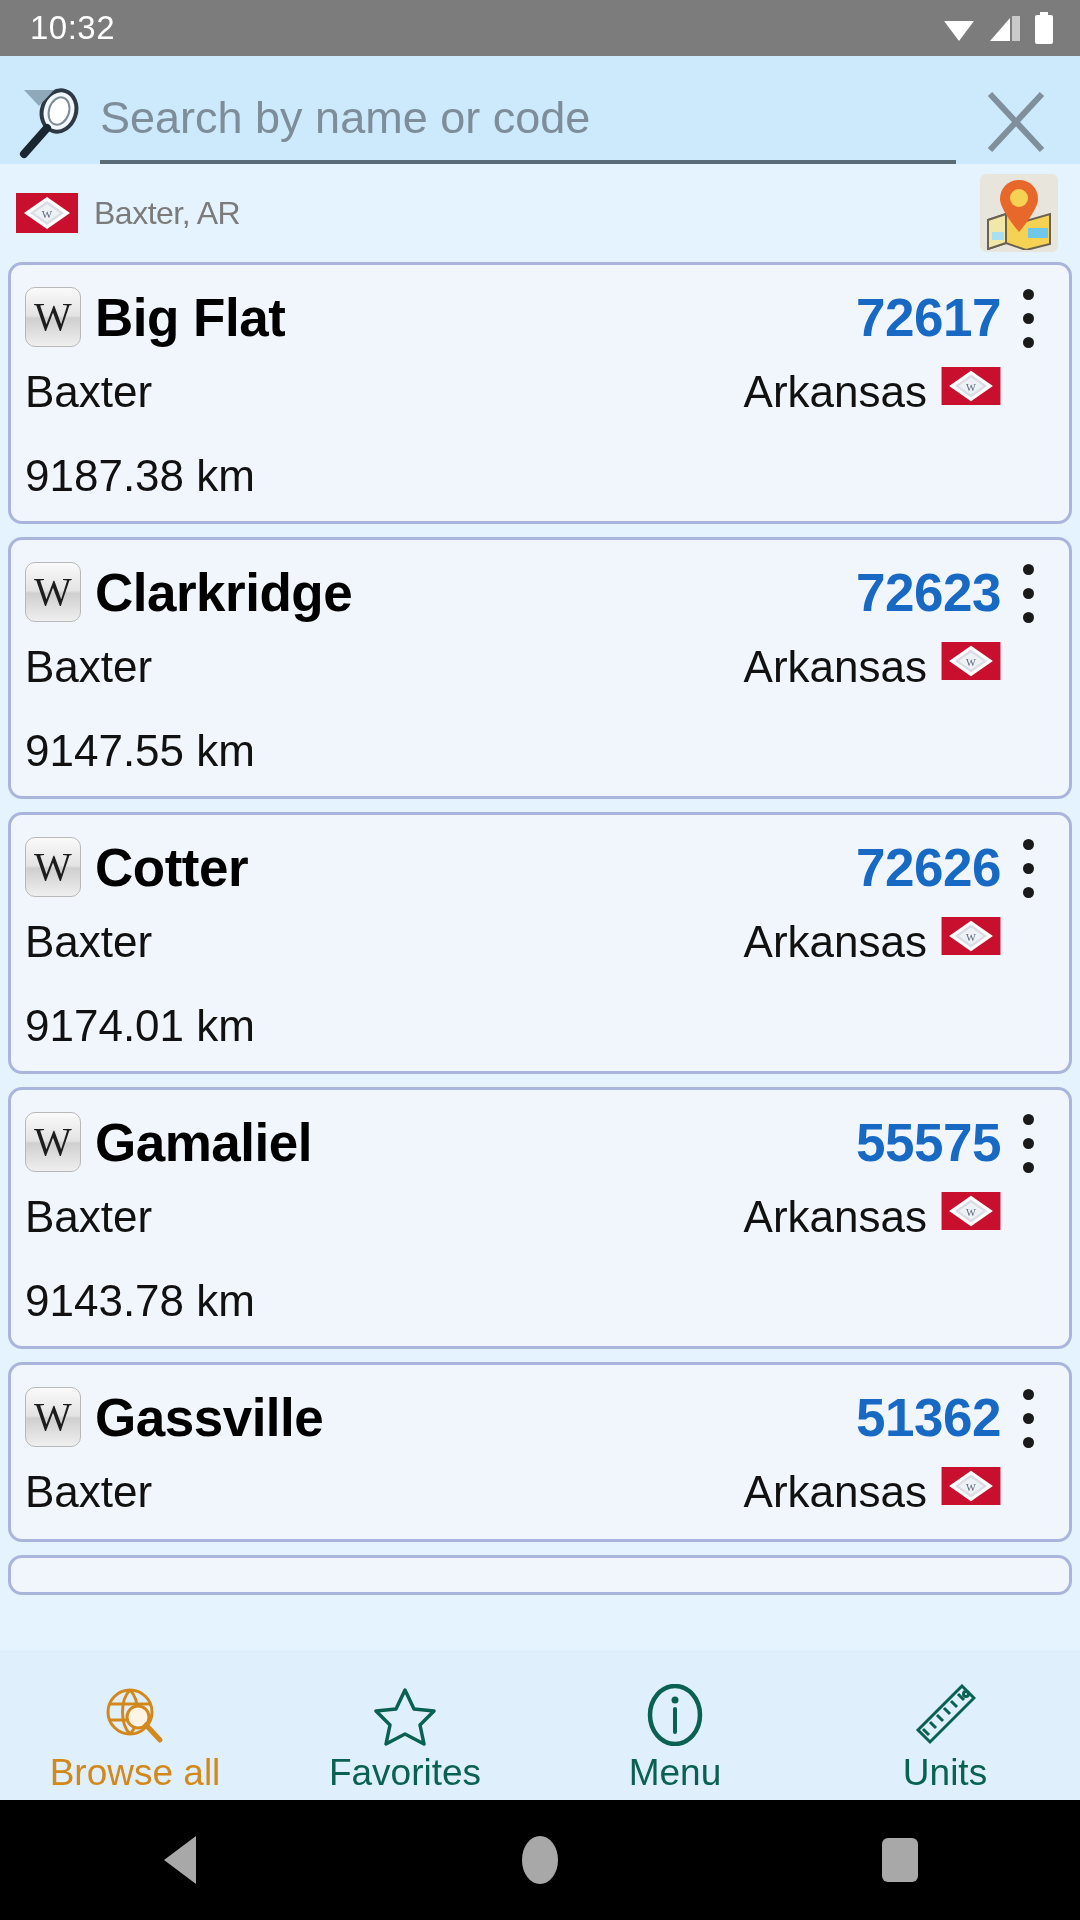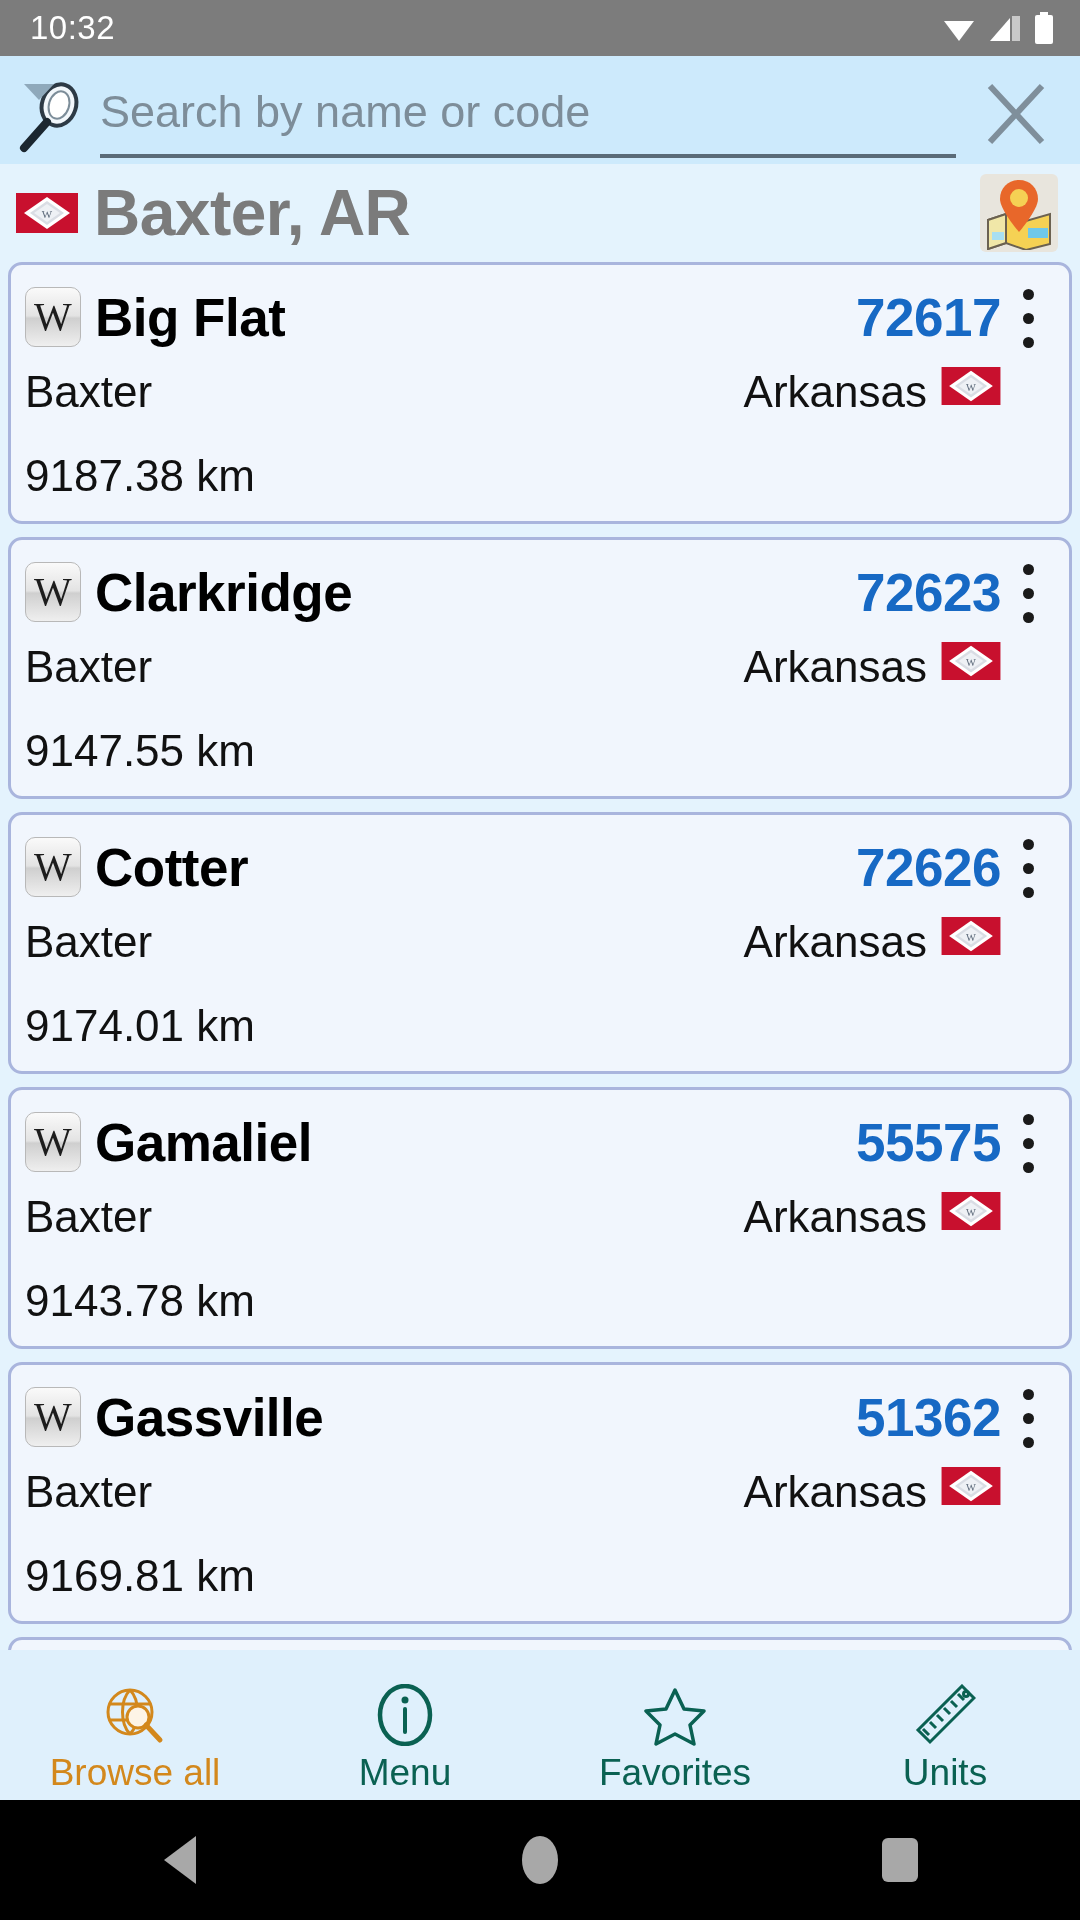--- a/index.html
+++ b/index.html
@@ -27,21 +27,21 @@
   .status-time { font-size: 33px; font-weight: 400; letter-spacing: .5px; }
   .status-icons { margin-left: auto; display: flex; align-items: center; gap: 12px; }
   .ic-wifi { width: 34px; height: 30px; }
   .ic-signal { width: 34px; height: 30px; }
   .ic-batt { width: 20px; height: 32px; }
 
   
   .search-bar {
     flex: 0 0 108px; height: 108px;
     background: #cdeafc;
-    display: flex; align-items: flex-start;
+    display: flex; align-items: flex-end;
     padding: 16px 22px 0 10px;
   }
   .search-icon-wrap {
     width: 86px; height: 86px;
     display: flex; align-items: center; justify-content: center;
     flex: 0 0 86px;
   }
   .search-field {
     flex: 1 1 auto;
     height: 86px;
@@ -69,21 +69,21 @@
     flex: 0 0 98px; height: 98px;
     background: #e4f3fd;
     display: flex; align-items: center;
     padding: 0 22px 0 16px;
   }
   .flag-ar {
     width: 62px; height: 40px; flex: 0 0 62px;
     position: relative; display: block;
   }
   .loc-title {
-    font-size: 64px; font-weight: 700;
+    font-size: 32px; font-weight: 400;
     color: #7b7b7b;
     margin-left: 16px;
     letter-spacing: -0.5px;
     white-space: nowrap;
   }
   .map-btn {
     margin-left: auto;
     width: 78px; height: 78px; flex: 0 0 78px;
     background: #e8e5dd;
     border-radius: 6px;
@@ -400,23 +400,20 @@
           <div class="state-name">Arkansas</div>
           <svg class="flag-sm" viewBox="0 0 62 40">
             <rect x="0" y="0" width="62" height="40" fill="#c8102e"></rect>
             <polygon points="31,4 54,20 31,36 8,20" fill="#ffffff"></polygon>
             <polygon points="31,8 48,20 31,32 14,20" fill="#d9dde4"></polygon>
             <polygon points="31,11 44,20 31,29 18,20" fill="#eef1f5"></polygon>
             <text x="31" y="25" font-size="11" font-family="Liberation Serif, serif" fill="#5b6878" text-anchor="middle">W</text>
           </svg>
         </div>
       </div>
-      <div class="card-row3">
-        <div class="distance">9169.81 km</div>
-      </div>
     </div>
 
     <div class="card" style="height:40px;"></div>
 
   </div>
 
   <div class="bottom-nav">
 
     <div class="nav-item active">
       <div class="nav-ic">
@@ -429,36 +426,36 @@
             <circle cx="36" cy="31" r="11" fill="#fdf4e6"></circle>
             <path d="M44 39 L58 54" stroke-width="5" stroke-linecap="round"></path>
           </g>
         </svg>
       </div>
       <div class="nav-label">Browse all</div>
     </div>
 
     <div class="nav-item">
       <div class="nav-ic">
+        <svg width="62" height="60" viewBox="0 0 62 60">
+          <path d="M31 4 L40 23 L60 25 L46 39 L50 58 L31 48 L12 58 L16 39 L2 25 L22 23 Z" fill="none" stroke="#0a6152" stroke-width="3.5" stroke-linejoin="round"></path>
+        </svg>
+      </div>
+      <div class="nav-label">Favorites</div>
+    </div>
+
+    <div class="nav-item">
+      <div class="nav-ic">
         <svg width="58" height="62" viewBox="0 0 58 62">
           <ellipse cx="29" cy="31" rx="25" ry="29" fill="none" stroke="#0a6152" stroke-width="4.5"></ellipse>
           <circle cx="29" cy="16" r="3.5" fill="#0a6152"></circle>
           <path d="M29 25 L29 48" stroke="#0a6152" stroke-width="4" stroke-linecap="round"></path>
         </svg>
       </div>
       <div class="nav-label">Menu</div>
-    </div>
-
-    <div class="nav-item">
-      <div class="nav-ic">
-        <svg width="62" height="60" viewBox="0 0 62 60">
-          <path d="M31 4 L40 23 L60 25 L46 39 L50 58 L31 48 L12 58 L16 39 L2 25 L22 23 Z" fill="none" stroke="#0a6152" stroke-width="3.5" stroke-linejoin="round"></path>
-        </svg>
-      </div>
-      <div class="nav-label">Favorites</div>
     </div>
 
     <div class="nav-item">
       <div class="nav-ic">
         <svg width="62" height="62" viewBox="0 0 62 62">
           <g stroke="#0a6152" stroke-width="3" fill="none">
             <path d="M48 2 L60 14 L16 58 L4 46 Z"></path>
             <path d="M44 10 L50 16 M37 17 L43 23 M30 24 L36 30 M23 31 L29 37 M16 38 L22 44 M9 45 L15 51"></path>
             <circle cx="52" cy="10" r="2.5"></circle>
           </g>

